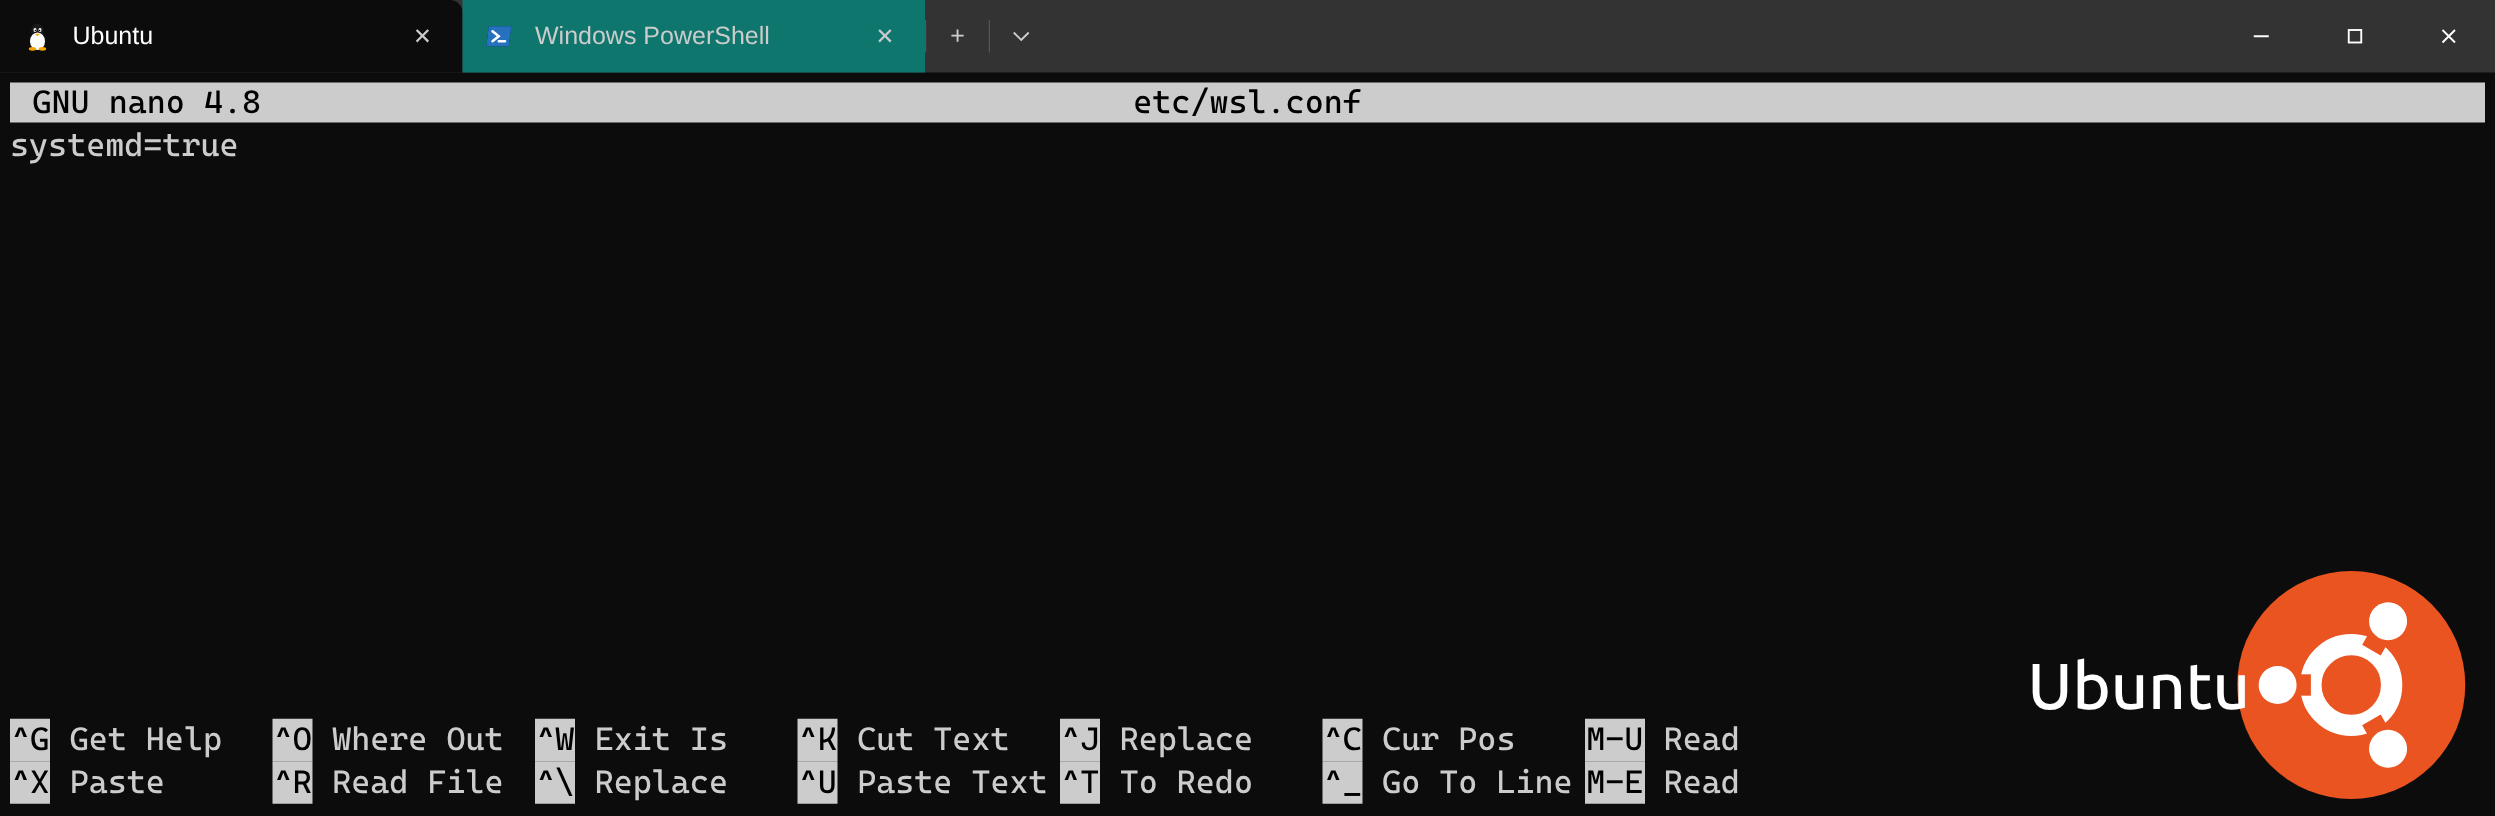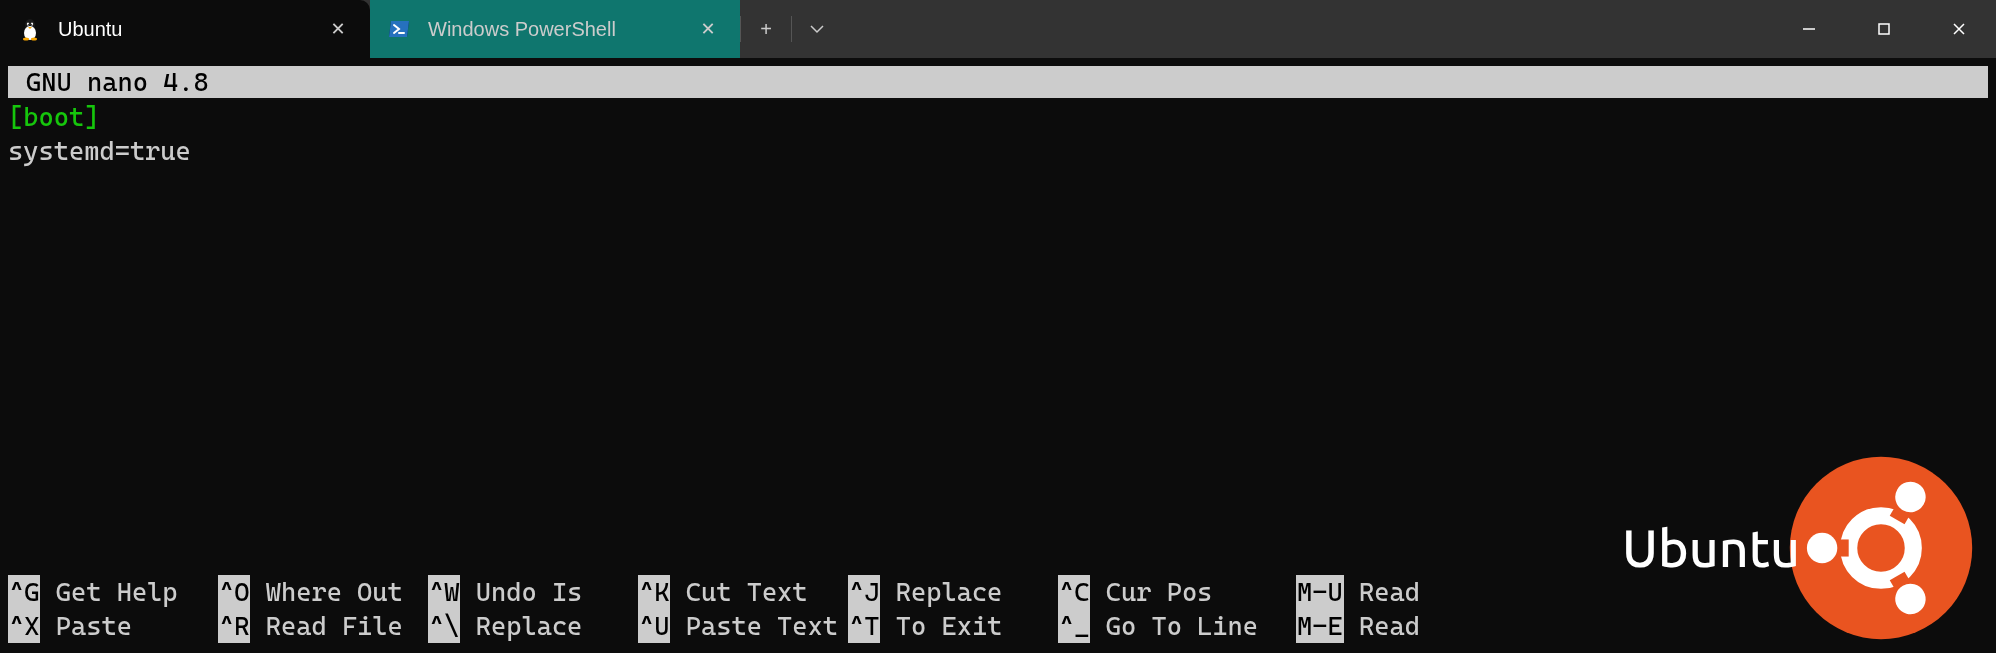--- a/index.html
+++ b/index.html
@@ -132,21 +132,21 @@
     .shortcut {
       display: flex;
       white-space: pre;
     }
     .sc1 { width: 210px; }
     .sc2 { width: 210px; }
     .sc3 { width: 210px; }
     .sc4 { width: 210px; }
     .sc5 { width: 210px; }
     .sc6 { width: 210px; }
-    .sc7 { width: 175px; margin-left: 28px; }
+    .sc7 { width: 175px; }
     .key {
       background: #cccccc;
       color: #000000;
       padding: 0 1px;
     }
     .watermark {
       position: absolute;
       right: 20px;
       bottom: 18px;
       display: flex;
@@ -230,43 +230,43 @@
       <svg width="16" height="16">
           <path d="M3 3 L13 13 M13 3 L3 13" stroke="#fff" stroke-width="1.5"></path>
         </svg>
     </div>
   </div>
 </div>
 
 <div class="terminal">
   <div class="nano-titlebar">
     <span class="nano-title-left">GNU nano 4.8</span>
+    <span class="nano-title-center">etc/wsl.conf</span>
   </div>
 
   <div class="editor-content">
-    <div class="section">[boot]</div>
     <div class="content-line">systemd=true</div>
   </div>
 
   <div class="shortcuts">
     <div class="shortcut-row">
       <div class="shortcut sc1"><span class="key">^G</span><span> </span><span>Get Help</span></div>
       <div class="shortcut sc2"><span class="key">^O</span><span> </span><span>Where Out</span></div>
-      <div class="shortcut sc3"><span class="key">^W</span><span> </span><span>Undo Is</span></div>
+      <div class="shortcut sc3"><span class="key">^W</span><span> </span><span>Exit Is</span></div>
       <div class="shortcut sc4"><span class="key">^K</span><span> </span><span>Cut Text</span></div>
       <div class="shortcut sc5"><span class="key">^J</span><span> </span><span>Replace</span></div>
       <div class="shortcut sc6"><span class="key">^C</span><span> </span><span>Cur Pos</span></div>
       <div class="shortcut sc7"><span class="key">M-U</span><span> </span><span>Read</span></div>
     </div>
     <div class="shortcut-row">
       <div class="shortcut sc1"><span class="key">^X</span><span> </span><span>Paste</span></div>
       <div class="shortcut sc2"><span class="key">^R</span><span> </span><span>Read File</span></div>
       <div class="shortcut sc3"><span class="key">^\</span><span> </span><span>Replace</span></div>
       <div class="shortcut sc4"><span class="key">^U</span><span> </span><span>Paste Text</span></div>
-      <div class="shortcut sc5"><span class="key">^T</span><span> </span><span>To Exit</span></div>
+      <div class="shortcut sc5"><span class="key">^T</span><span> </span><span>To Redo</span></div>
       <div class="shortcut sc6"><span class="key">^_</span><span> </span><span>Go To Line</span></div>
       <div class="shortcut sc7"><span class="key">M-E</span><span> </span><span>Read</span></div>
     </div>
   </div>
 
   <div class="watermark">
     <span class="ubuntu-text">Ubuntu</span>
     <span class="ubuntu-logo">
       <svg viewBox="0 0 100 100" width="190" height="190">
         <circle cx="50" cy="50" r="48" fill="#E95420"></circle>

